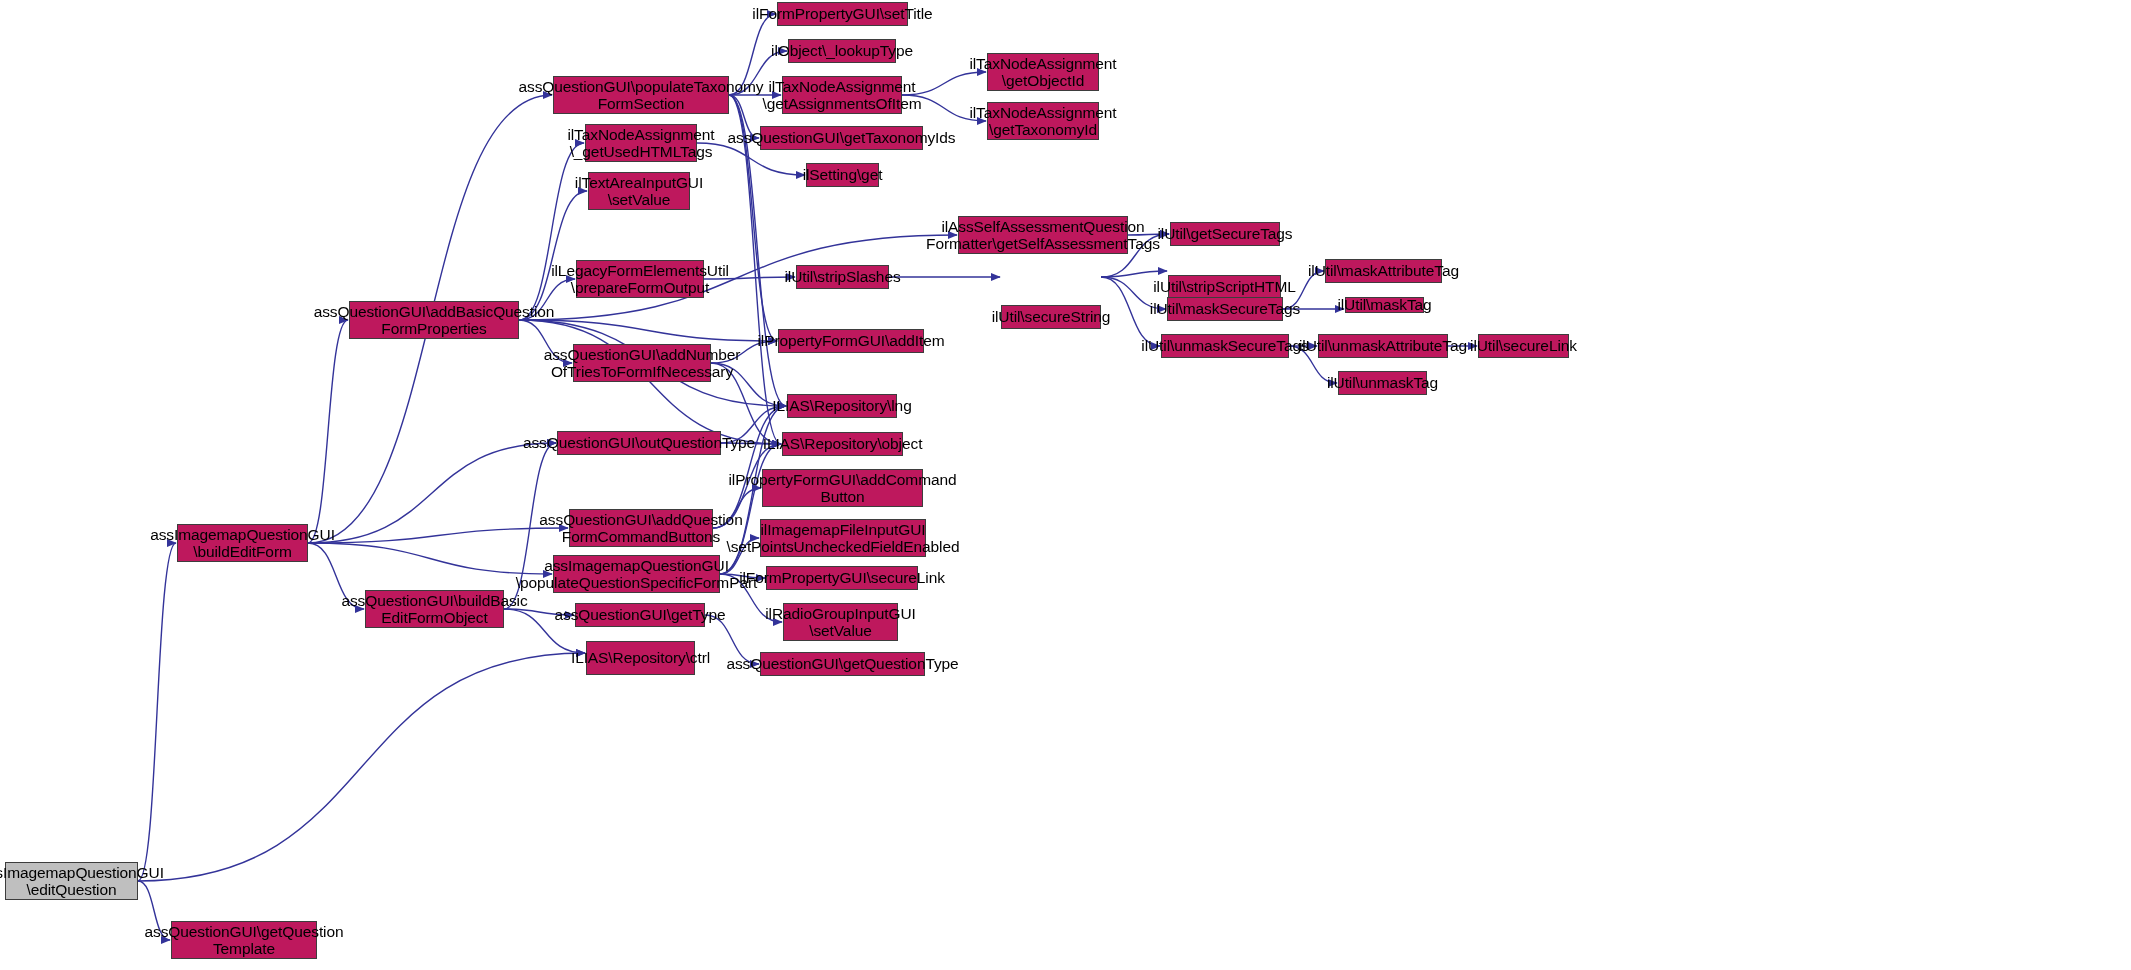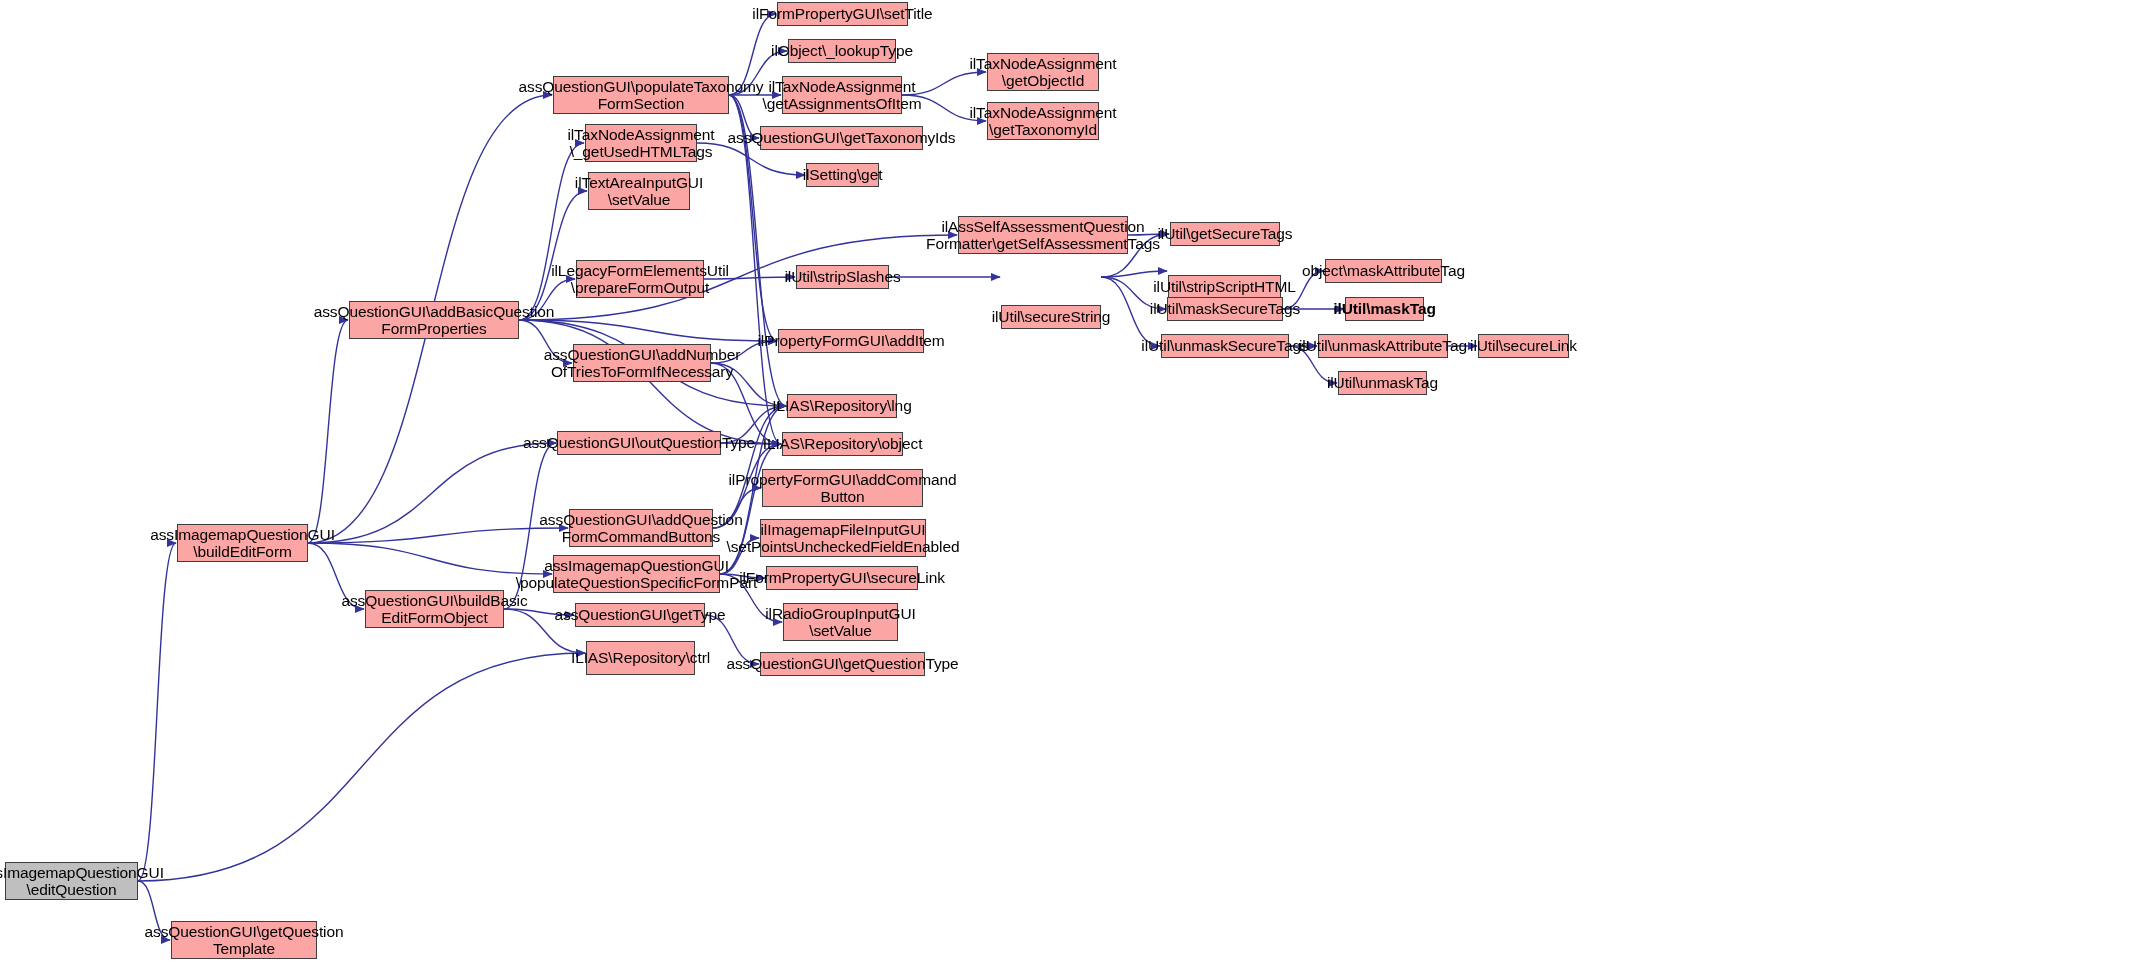--- a/index.html
+++ b/index.html
@@ -1,20 +1,20 @@
 <!DOCTYPE html>
 <html><head>
 <meta charset="utf-8">
 <style>
   html,body{margin:0;padding:0;background:#ffffff;}
   #canvas{position:relative;width:2131px;height:970px;background:#ffffff;
           font-family:"Liberation Sans", sans-serif;overflow:hidden;}
   svg.edges{position:absolute;left:0;top:0;width:2131px;height:970px;pointer-events:none;}
   .node{position:absolute;box-sizing:border-box;border:1px solid #3d3d3d;
-        background:#fca5a5;color:#000000;display:flex;align-items:center;
+        background:#be185d;color:#000000;display:flex;align-items:center;
         justify-content:center;text-align:center;line-height:1.12;
         font-size:15.5px;letter-spacing:-0.1px;padding:1px 4px;}
   .node.root{background:#bfbfbf;border:1px solid #3d3d3d;}
   .node span{display:block;white-space:pre-line;}
 </style>
 </head>
 <body>
 
 <div id="canvas">
   <svg class="edges" id="edge-layer" viewBox="0 0 2131 970" xmlns="http://www.w3.org/2000/svg">
@@ -207,23 +207,23 @@
       <div class="node" style="left: 1168px; top: 259px; width: 113px; height: 24px; margin-top: 16px;">
         <span>ilUtil\stripScriptHTML</span>
       </div>
       <div class="node" style="left: 1167px; top: 297px; width: 116px; height: 24px;">
         <span>ilUtil\maskSecureTags</span>
       </div>
       <div class="node" style="left: 1161px; top: 334px; width: 128px; height: 24px;">
         <span>ilUtil\unmaskSecureTags</span>
       </div>
       <div class="node" style="left: 1325px; top: 259px; width: 117px; height: 24px;">
-        <span>object\maskAttributeTag</span>
-      </div>
-      <div class="node" style="left: 1345px; top: 297px; width: 79px; height: 24px; font-weight: bold;">
+        <span>ilUtil\maskAttributeTag</span>
+      </div>
+      <div class="node" style="left: 1345px; top: 297px; width: 79px; height: 16px;">
         <span>ilUtil\maskTag</span>
       </div>
       <div class="node" style="left: 1318px; top: 334px; width: 130px; height: 24px;">
         <span>ilUtil\unmaskAttributeTag</span>
       </div>
       <div class="node" style="left: 1338px; top: 371px; width: 89px; height: 24px;">
         <span>ilUtil\unmaskTag</span>
       </div>
       <div class="node" style="left: 1478px; top: 334px; width: 91px; height: 24px;">
         <span>ilUtil\secureLink</span>

